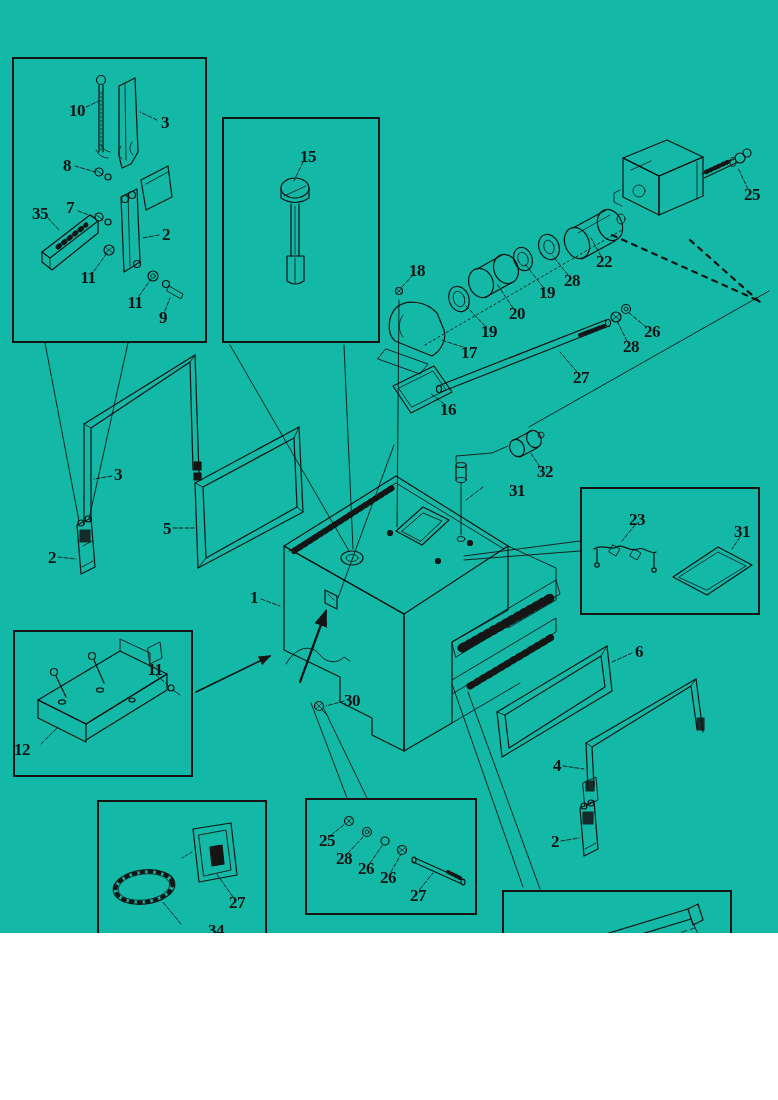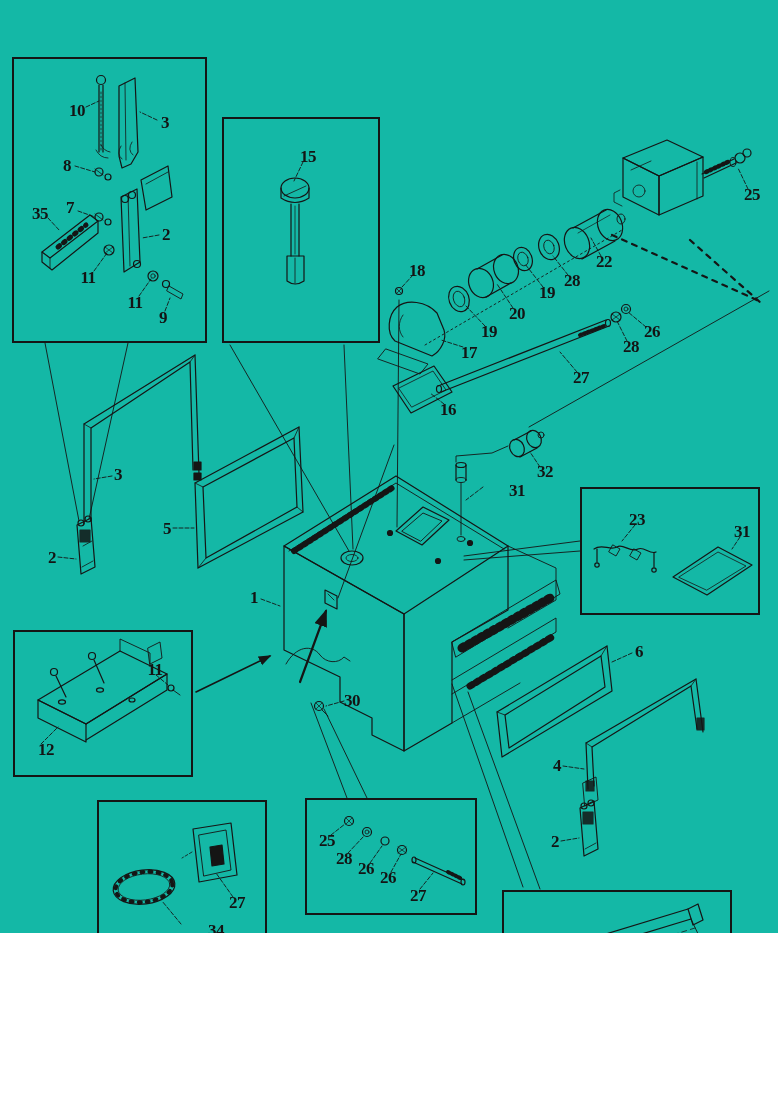--- a/index.html
+++ b/index.html
@@ -430,21 +430,21 @@
     <div class="callout" style="left: 448px; top: 409px;">16</div>
     <div class="callout" style="left: 545px; top: 471px;">32</div>
     <div class="callout" style="left: 517px; top: 490px;">31</div>
     <div class="callout" style="left: 118px; top: 474px;">3</div>
     <div class="callout" style="left: 167px; top: 528px;">5</div>
     <div class="callout" style="left: 52px; top: 557px;">2</div>
     <div class="callout" style="left: 254px; top: 597px;">1</div>
     <div class="callout" style="left: 637px; top: 519px;">23</div>
     <div class="callout" style="left: 742px; top: 531px;">31</div>
     <div class="callout" style="left: 155px; top: 669px;">11</div>
-    <div class="callout" style="left: 46px; top: 749px; text-align: center;">12</div>
+    <div class="callout" style="left: 22px; top: 749px; text-align: center;">12</div>
     <div class="callout" style="left: 639px; top: 651px;">6</div>
     <div class="callout" style="left: 352px; top: 700px;">30</div>
     <div class="callout" style="left: 557px; top: 765px;">4</div>
     <div class="callout" style="left: 555px; top: 841px;">2</div>
     <div class="callout" style="left: 237px; top: 902px;">27</div>
     <div class="callout" style="left: 178px; top: 930px; margin-left: 38px;">34</div>
     <div class="callout" style="left: 327px; top: 840px;">25</div>
     <div class="callout" style="left: 344px; top: 858px;">28</div>
     <div class="callout" style="left: 366px; top: 868px;">26</div>
     <div class="callout" style="left: 388px; top: 877px;">26</div>

